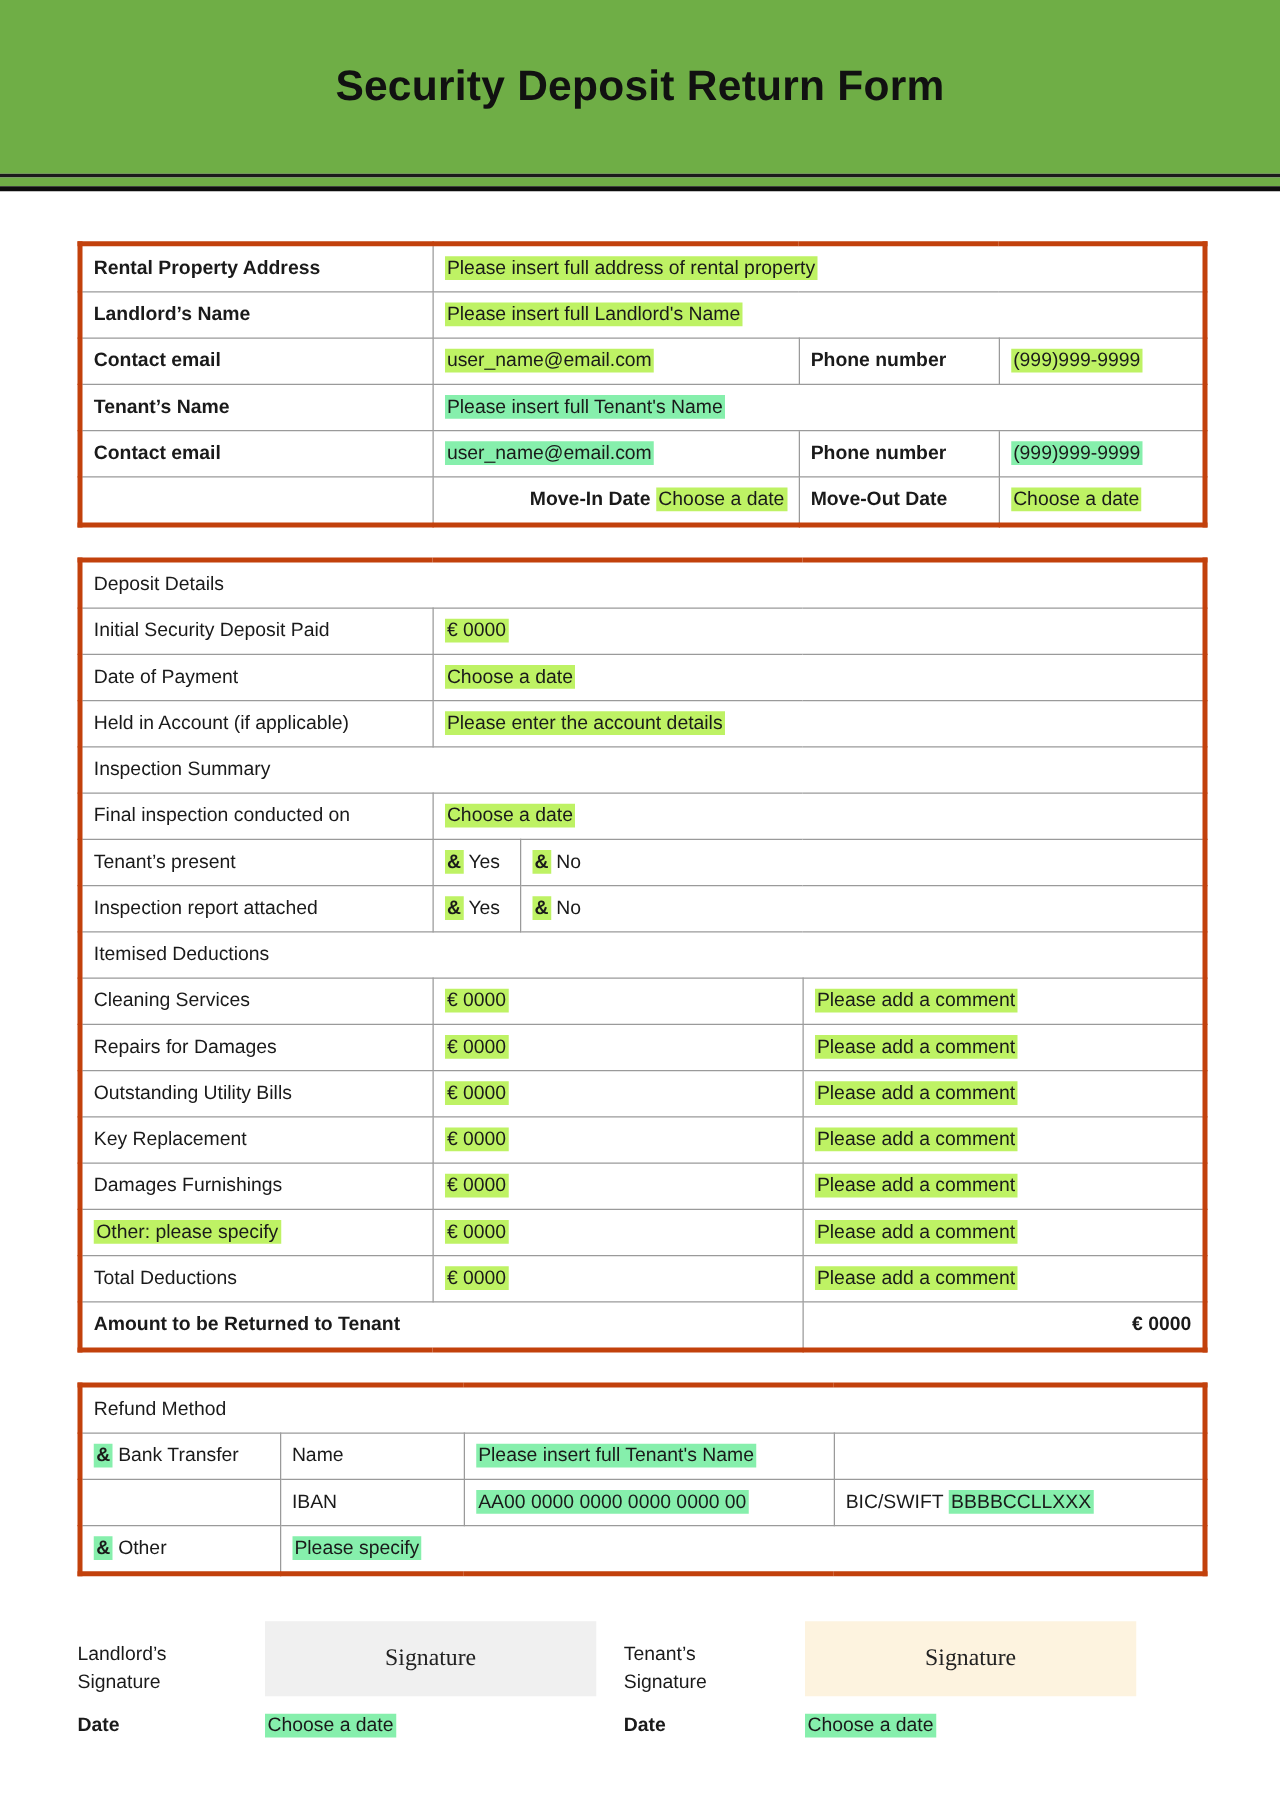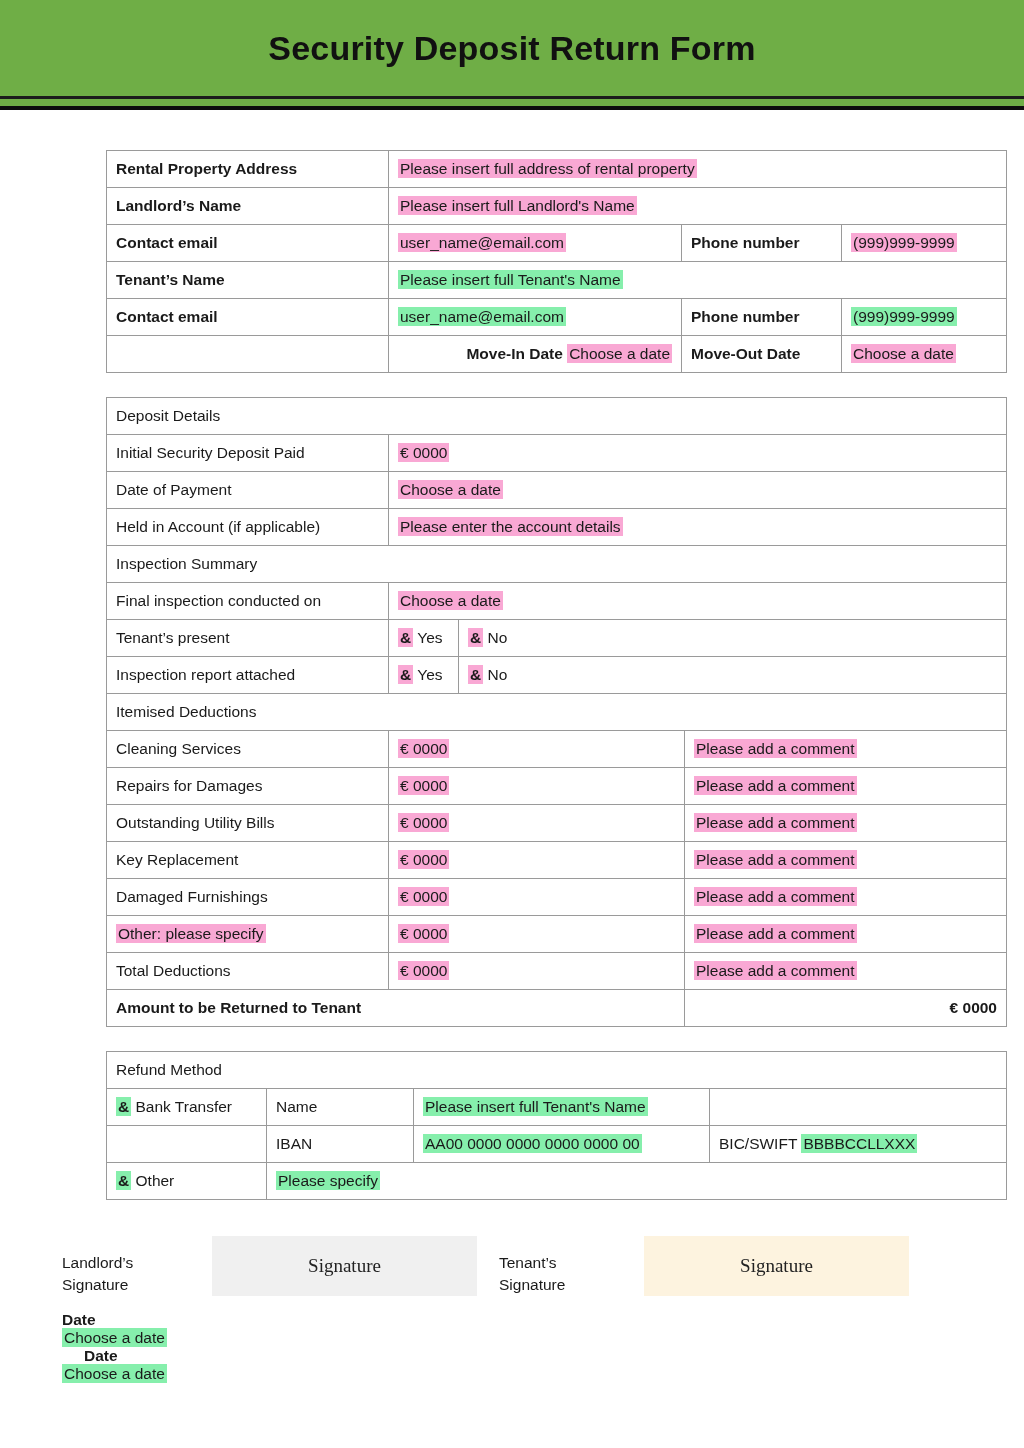--- a/index.html
+++ b/index.html
@@ -11,21 +11,21 @@
     height: 1448px;
     background: #ffffff;
     font-family: "Liberation Sans", sans-serif;
     color: #1a1a1a;
     overflow: hidden;
   }
 
   
   .header-band {
     width: 100%;
-    height: 96px;
+    height: 139px;
     background: #6FAE46;
     display: flex;
     align-items: center;
     justify-content: center;
     box-sizing: border-box;
   }
   .header-title {
     font-size: 34px;
     font-weight: bold;
     letter-spacing: 0.2px;
@@ -52,38 +52,37 @@
   .page {
     padding: 0 62px;
     box-sizing: border-box;
   }
 
   
   table.form-table {
     border-collapse: collapse;
     table-layout: fixed;
     width: 900px;
-    border: 1px solid #c2410c;
-    margin-left: 44px;
+    border: 4px solid #c2410c;
   }
   table.form-table td {
     border: 1px solid #9a9a9a;
     padding: 7px 9px;
     font-size: 15.5px;
     line-height: 1.25;
     vertical-align: middle;
     height: 22px;
     background: #ffffff;
   }
   .lbl-bold { font-weight: bold; }
   .lbl      { font-weight: normal; }
 
   
   .hl-gray {
-    background: #f9a8d4;
+    background: #bef264;
     padding: 1px 2px;
   }
   .hl-cream {
     background: #86efac;
     padding: 1px 2px;
   }
 
   
   td.section-head {
     background: #C6DFB2;
@@ -132,22 +131,21 @@
     font-size: 19px;
     color: #222222;
   }
   .sig-box.gray  { background: #f0f0f0; }
   .sig-box.cream { background: #fdf3df; }
 
   .date-wrap {
     width: 900px;
     margin-top: 14px;
     display: flex;
-    align-items: flex-start;
-    flex-direction: column;
+    align-items: center;
   }
   .date-label {
     font-size: 15.5px;
     font-weight: bold;
     width: 150px;
   }
   .date-value {
     width: 265px;
     font-size: 15.5px;
   }
@@ -270,21 +268,21 @@
         <td class="lbl">Outstanding Utility Bills</td>
         <td colspan="2"><span class="hl-gray">€ 0000</span></td>
         <td><span class="hl-gray">Please add a comment</span></td>
       </tr>
       <tr>
         <td class="lbl">Key Replacement</td>
         <td colspan="2"><span class="hl-gray">€ 0000</span></td>
         <td><span class="hl-gray">Please add a comment</span></td>
       </tr>
       <tr>
-        <td class="lbl">Damaged Furnishings</td>
+        <td class="lbl">Damages Furnishings</td>
         <td colspan="2"><span class="hl-gray">€ 0000</span></td>
         <td><span class="hl-gray">Please add a comment</span></td>
       </tr>
       <tr>
         <td class="lbl"><span class="hl-gray">Other: please specify</span></td>
         <td colspan="2"><span class="hl-gray">€ 0000</span></td>
         <td><span class="hl-gray">Please add a comment</span></td>
       </tr>
       <tr>
         <td class="lbl">Total Deductions</td>

